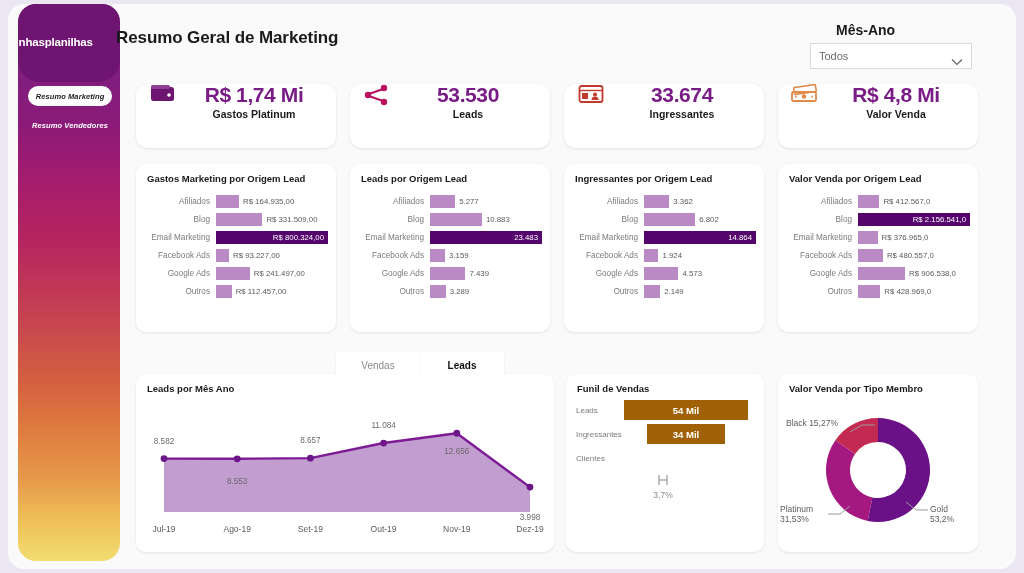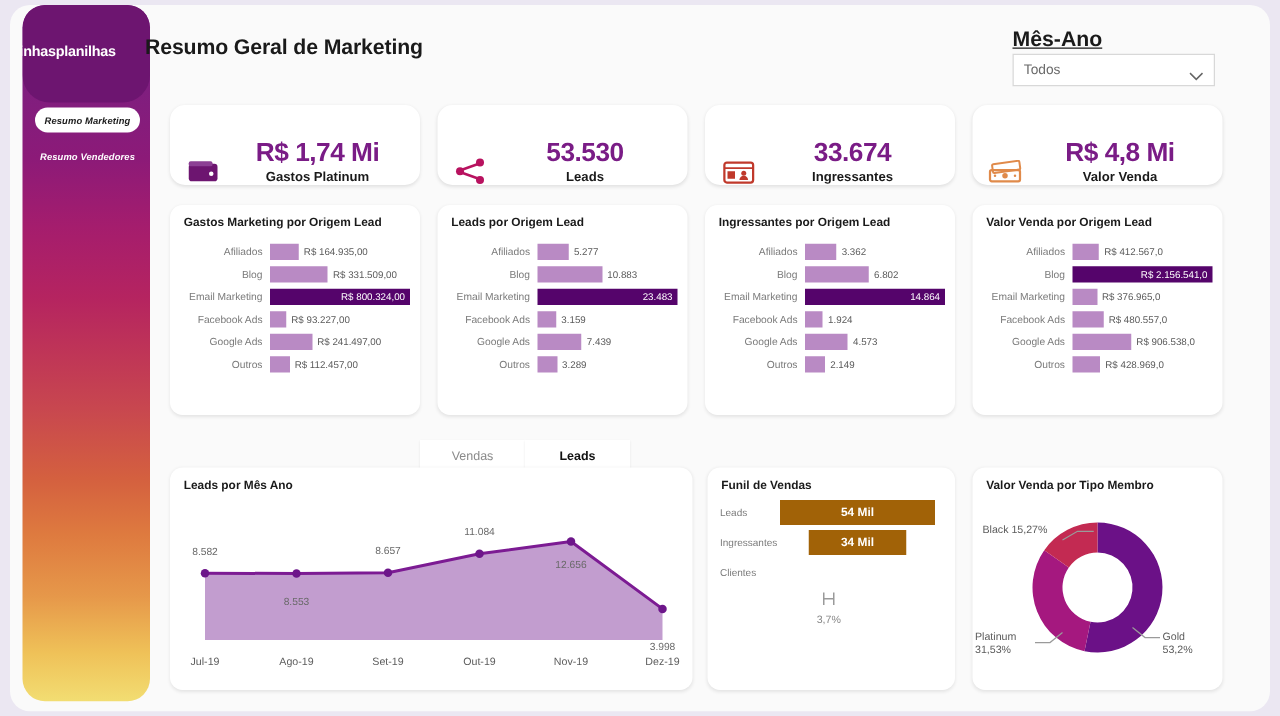--- a/index.html
+++ b/index.html
@@ -73,40 +73,40 @@
     font-style: italic; letter-spacing: 0.1px;
   }
 
   
   .title {
     position: absolute; left: 116px; top: 28px;
     font-size: 17px; font-weight: 700; color: #1a1a1a;
     letter-spacing: -0.1px;
   }
   .slicer-label {
-    position: absolute; left: 810px; top: 22px;
-    font-size: 17px; font-weight: 700; color: #1a1a1a; text-decoration: underline;
+    position: absolute; left: 836px; top: 22px;
+    font-size: 14px; font-weight: 700; color: #1a1a1a;
   }
   .slicer {
     position: absolute; left: 810px; top: 43px;
     width: 162px; height: 26px;
     background: #ffffff; border: 1px solid #d8d8d8;
     display: flex; align-items: center;
     padding: 0 8px;
   }
   .slicer .val { font-size: 11px; color: #6a6a6a; flex: 1; }
   .chev { width: 12px; height: 8px; }
 
   
   .kpi {
     position: absolute; top: 84px;
     width: 200px; height: 64px;
     background: #ffffff; border-radius: 12px;
     box-shadow: 0 1px 3px rgba(0,0,0,0.10);
-    display: flex; align-items: flex-end;
+    display: flex; align-items: flex-start;
   }
   .kpi-icon { width: 38px; display: flex; justify-content: center; margin-left: 8px; }
   .kpi-txt { flex: 1; text-align: center; padding-right: 10px; }
   .kpi-val {
     font-size: 21px; font-weight: 700; color: #7a1c86;
     line-height: 1.05; letter-spacing: -0.4px;
   }
   .kpi-lab { font-size: 10.5px; font-weight: 700; color: #1a1a1a; margin-top: 2px; }
 
   

